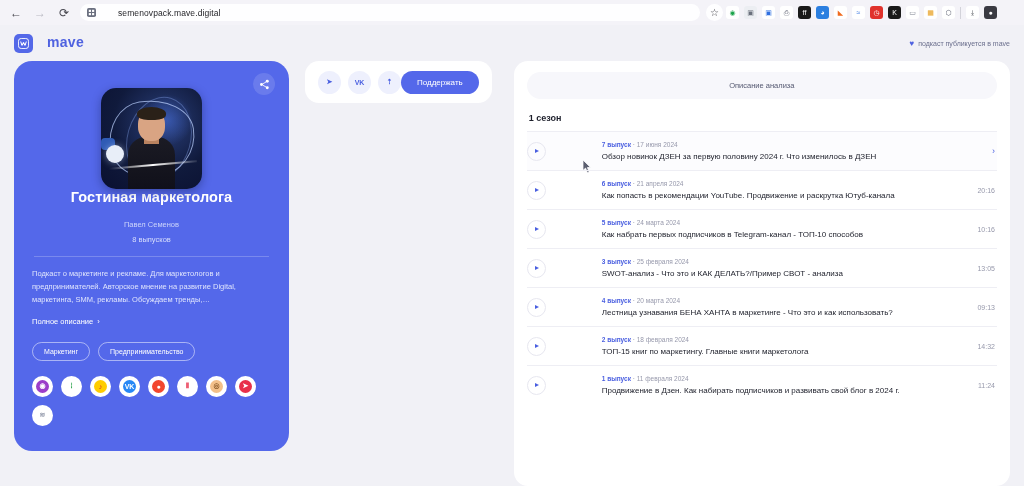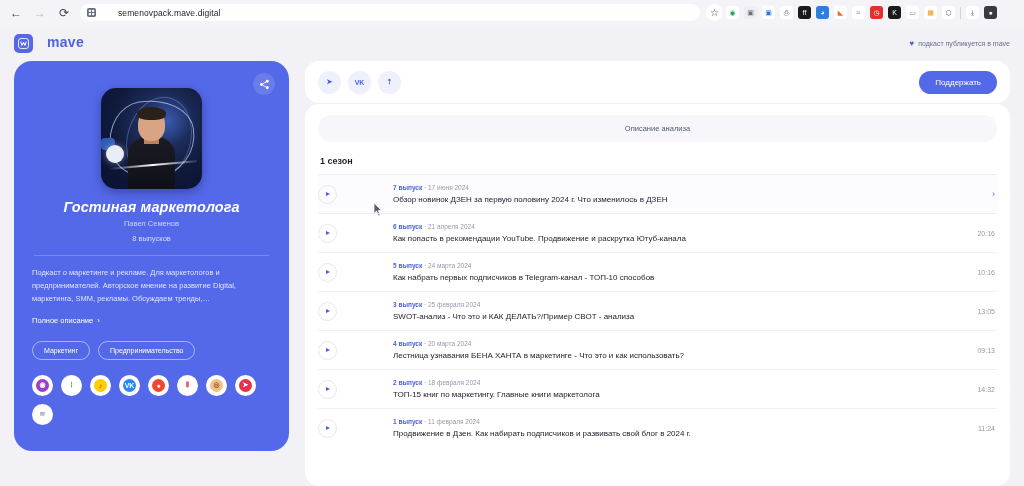--- a/index.html
+++ b/index.html
@@ -143,24 +143,24 @@
     border-radius: 4px; background: #2f5bb5;
   }
   .cover .streak {
     position: absolute; left: 8px; top: 76px; width: 88px; height: 2px;
     background: linear-gradient(90deg, rgba(255,255,255,0), #fff, rgba(255,255,255,.1));
     transform: rotate(-5deg); filter: blur(.3px);
   }
 
   .pod-title {
     text-align: center; color: #fff; font-size: 14.5px; font-weight: 700;
-    margin-top: 10px; letter-spacing: .1px; font-style: italic;
+    margin-top: 0; letter-spacing: .1px;
   }
   .pod-author {
-    text-align: center; color: #ccd4fb; font-size: 7.5px; margin-top: 4px;
+    text-align: center; color: #ccd4fb; font-size: 7.5px; margin-top: 15px;
   }
   .pod-count {
     text-align: center; color: #d7ddfc; font-size: 7.5px; margin-top: 6px;
   }
   .divider {
     height: 1px; background: rgba(255,255,255,.22); margin: 12px 2px 0;
   }
   .pod-desc {
     color: #dfe4fd; font-size: 7.5px; line-height: 1.72; margin-top: 11px;
   }
@@ -183,21 +183,21 @@
     display: flex; align-items: center; justify-content: center;
     cursor: pointer; flex: 0 0 auto;
   }
   .soc-dot {
     width: 13px; height: 13px; border-radius: 3px;
     display: flex; align-items: center; justify-content: center;
     font-size: 7px; color: #fff; font-weight: 700;
   }
 
   
-  .main { flex: 1; display: flex; flex-direction: column; gap: 1px; min-width: 0; }
+  .main { flex: 1; display: flex; gap: 22px; min-width: 0; }
   .actions-card {
     background: #fff; border-radius: 14px; height: 42px;
     display: flex; align-items: center; justify-content: space-between;
     padding: 0 13px;
   }
   .share-group { display: flex; gap: 7px; }
   .share-circle {
     width: 23px; height: 23px; border-radius: 50%; background: #eef0fd;
     display: flex; align-items: center; justify-content: center;
     cursor: pointer; color: #4a5fe0;

